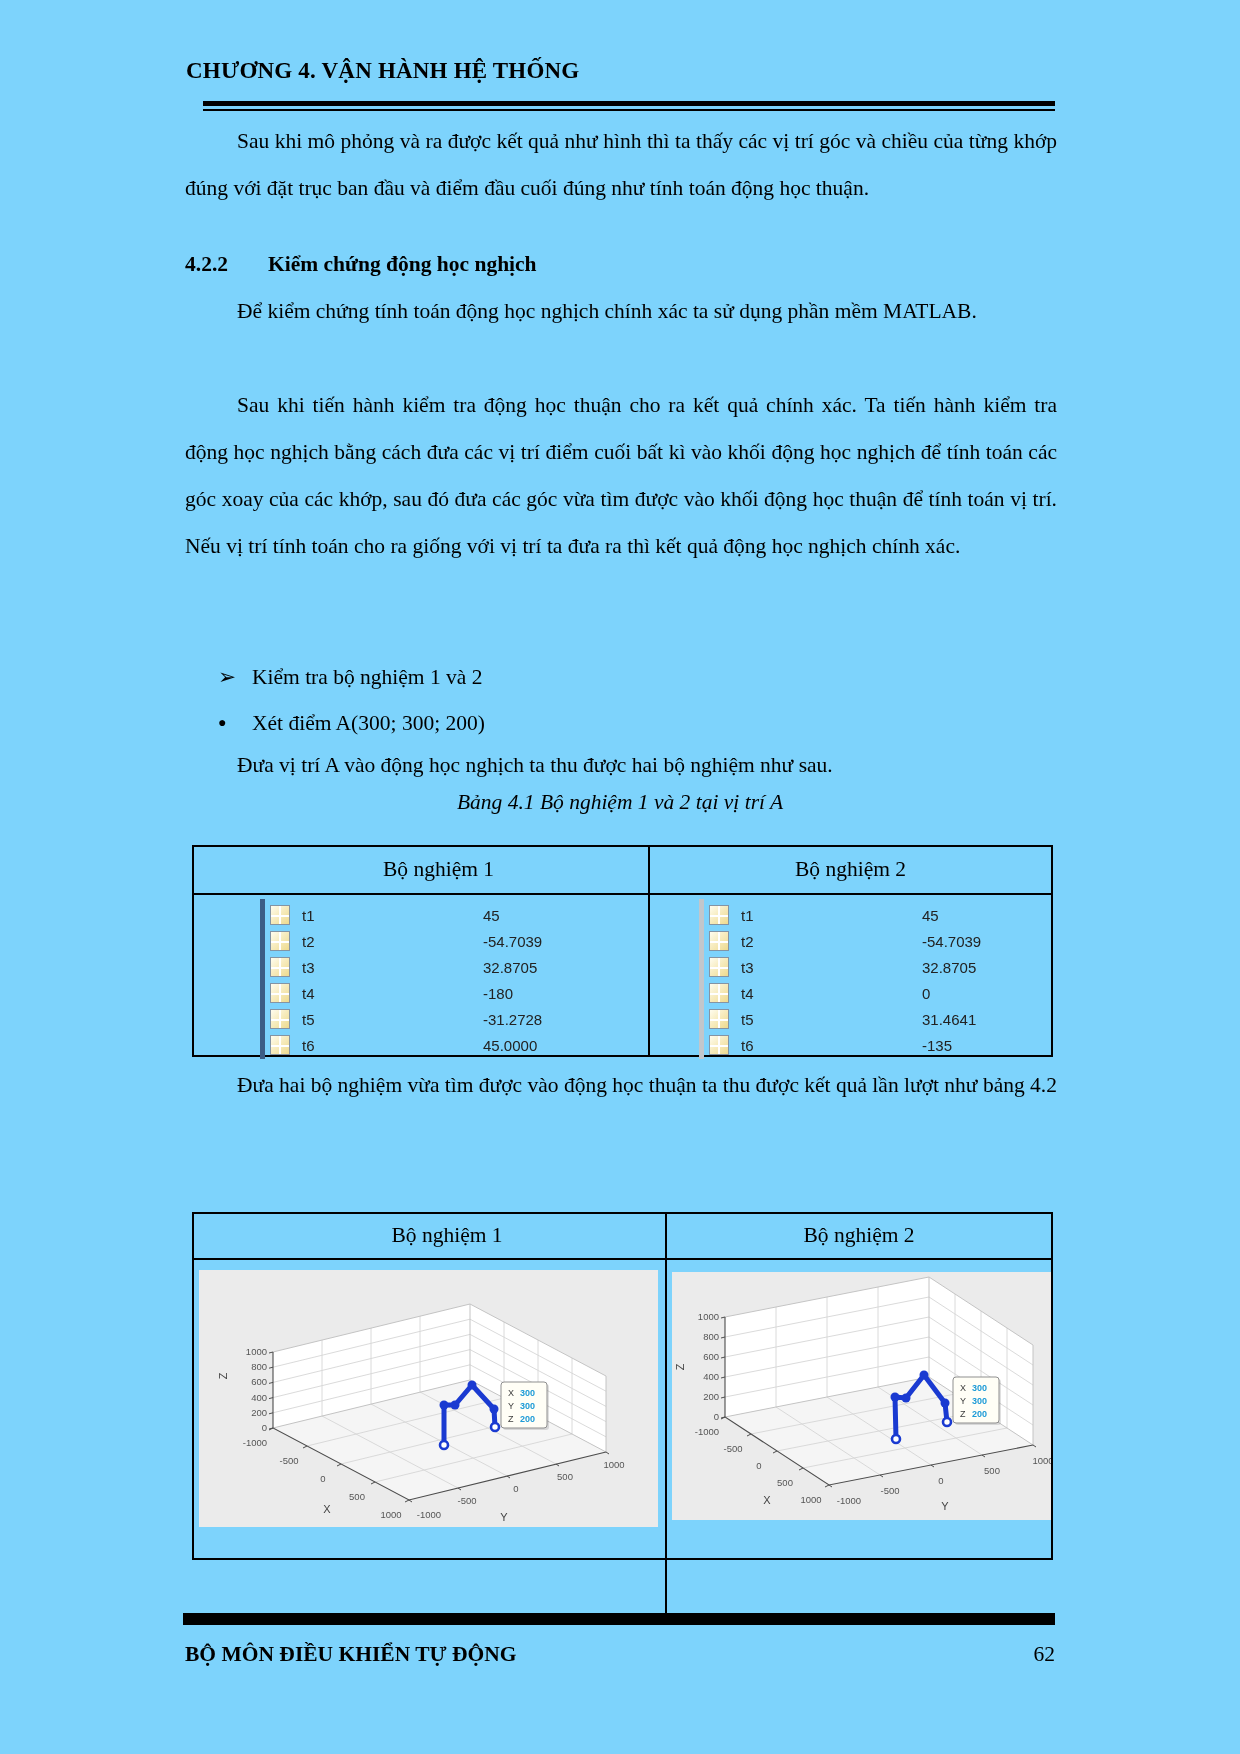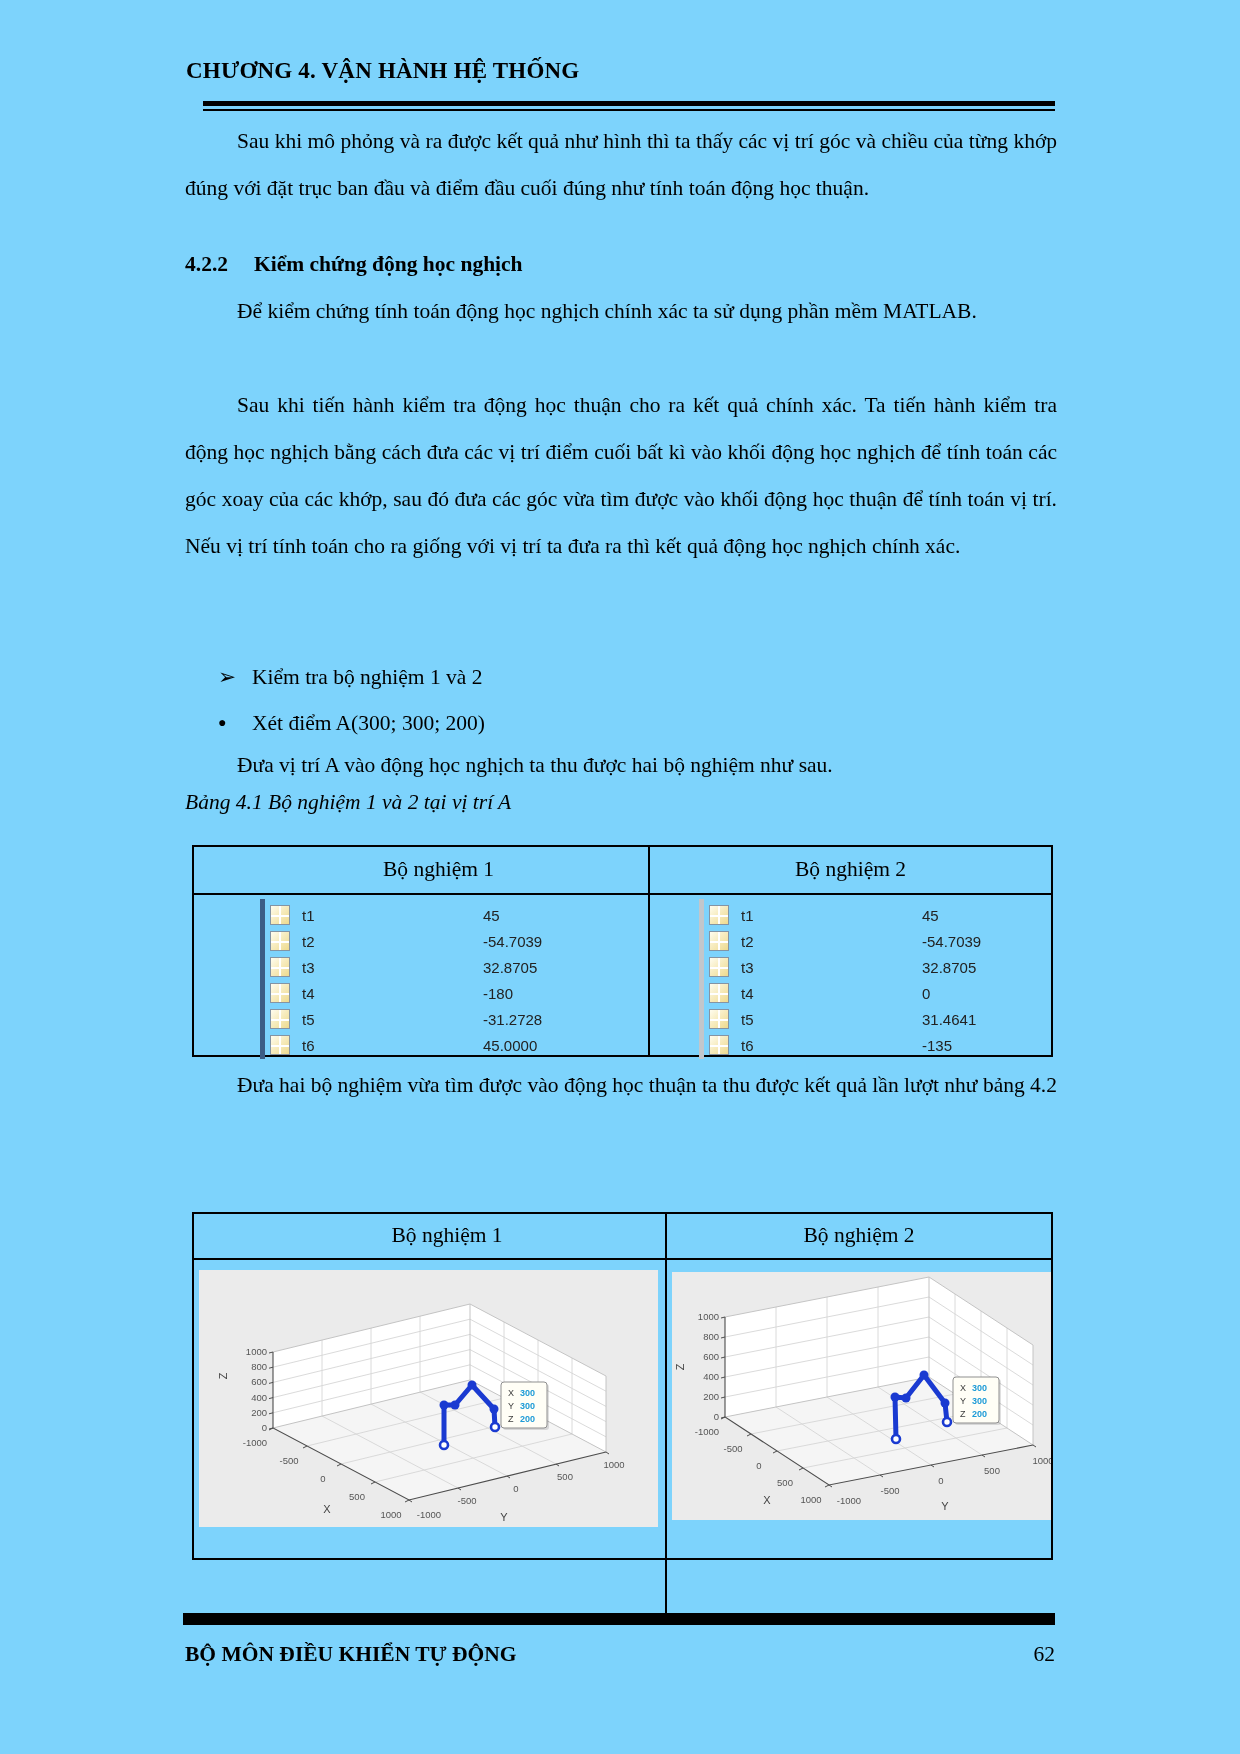--- a/index.html
+++ b/index.html
@@ -9,28 +9,28 @@
   
   .chapter-title{position:absolute;left:186px;top:58px;width:870px;
                  font-size:23px;font-weight:bold;letter-spacing:.2px;}
   .header-rule{position:absolute;left:203px;top:101px;width:852px;height:3px;
                border-top:5px solid #000;border-bottom:2px solid #000;}
 
   
   .para{position:absolute;left:185px;width:872px;font-size:21.5px;line-height:47px;
         text-align:justify;}
   .indent{text-indent:52px;}
-  .section-head{position:absolute;left:185px;top:252px;display:flex;gap:26px;
+  .section-head{position:absolute;left:185px;top:252px;display:flex;gap:40px;
                 font-size:21.5px;font-weight:bold;}
   .list-item{position:absolute;left:218px;width:800px;font-size:21.5px;line-height:45px;
              display:flex;align-items:baseline;}
   .list-marker{width:34px;flex:none;}
   .marker-bullet{font-size:14px;position:relative;top:-3px;}
 
-  .caption{position:absolute;left:185px;width:870px;
+  .caption{position:absolute;left:185px;width:870px;text-align:center;
            font-size:21.5px;font-style:italic;}
 
   
   .dtable{position:absolute;left:192px;width:861px;border:2px solid #000;box-sizing:border-box;}
   .dtable .hrow{display:flex;border-bottom:2px solid #000;}
   .dtable .hcell{box-sizing:border-box;text-align:center;font-size:21.5px;}
   .dtable .brow{display:flex;}
   .dtable .bcell{box-sizing:border-box;position:relative;}
   .vsep{border-right:2px solid #000;padding-left:35px;}
 

